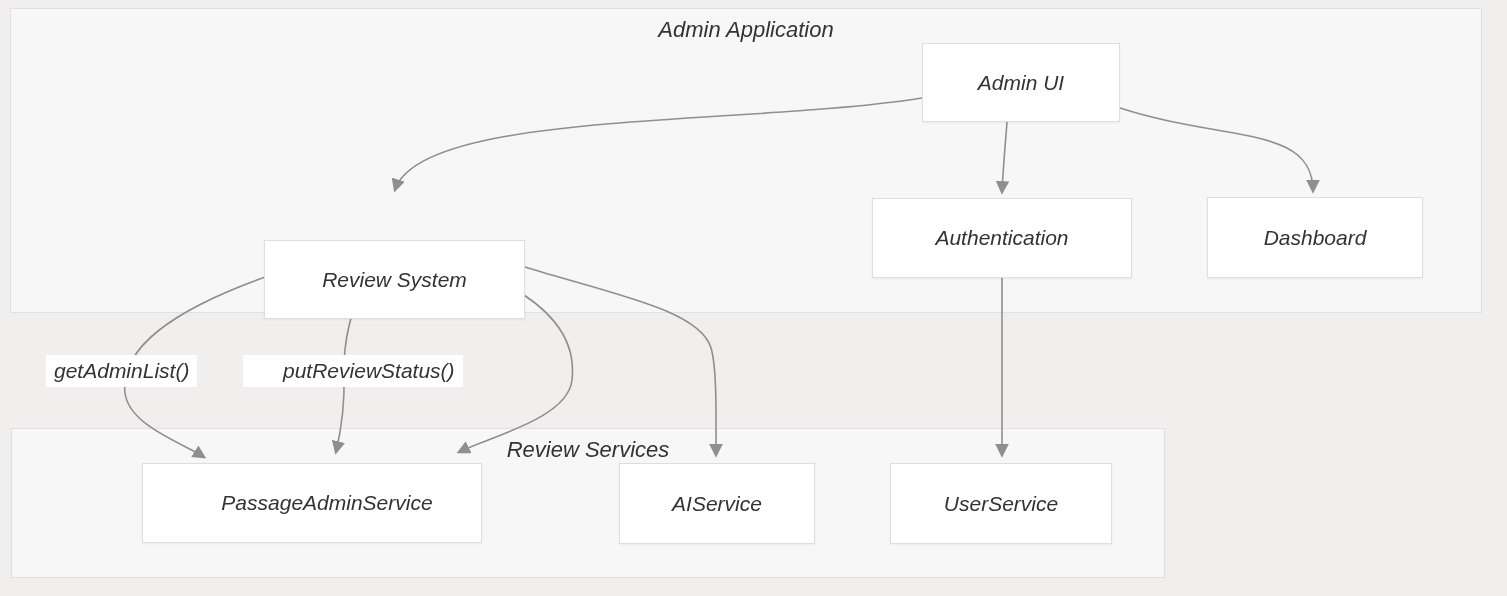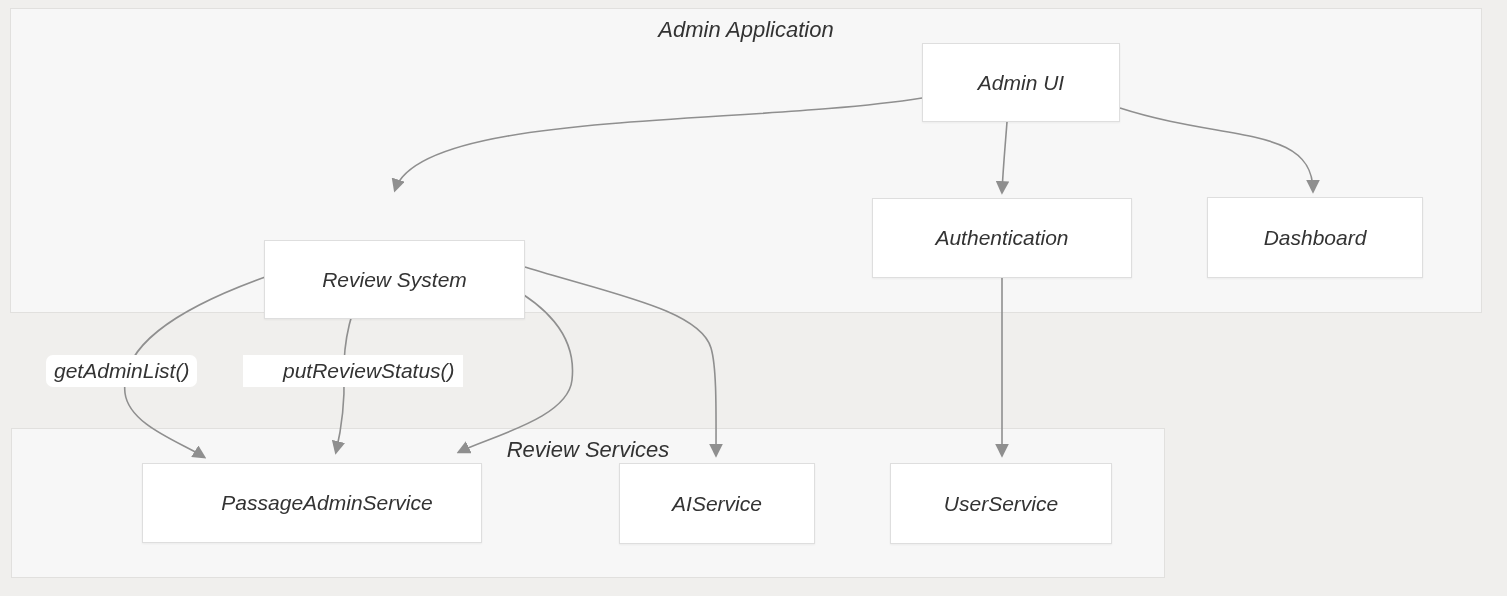--- a/index.html
+++ b/index.html
@@ -63,21 +63,21 @@
   .node-user-service          { left: 890px;  top: 463px; width: 222px; height: 81px; }
   .edge-label {
     position: absolute;
     z-index: 3;
     background: #ffffff;
     color: #333333;
     font-size: 21px;
     padding: 4px 8px;
     white-space: nowrap;
   }
-  .edge-label-get    { left: 46px;  top: 355px; border-radius: 7px; }
+  .edge-label-get    { left: 46px;  top: 355px; }
   .edge-label-put    { left: 243px; top: 355px; padding-left: 40px; }
   .edge-label-delete { left: 482px; top: 355px; }
 </style>
 </head>
 <body>
 
 <div class="canvas">
 
   <div class="subgraph subgraph-admin">
     <div class="subgraph-title">Admin Application</div>

